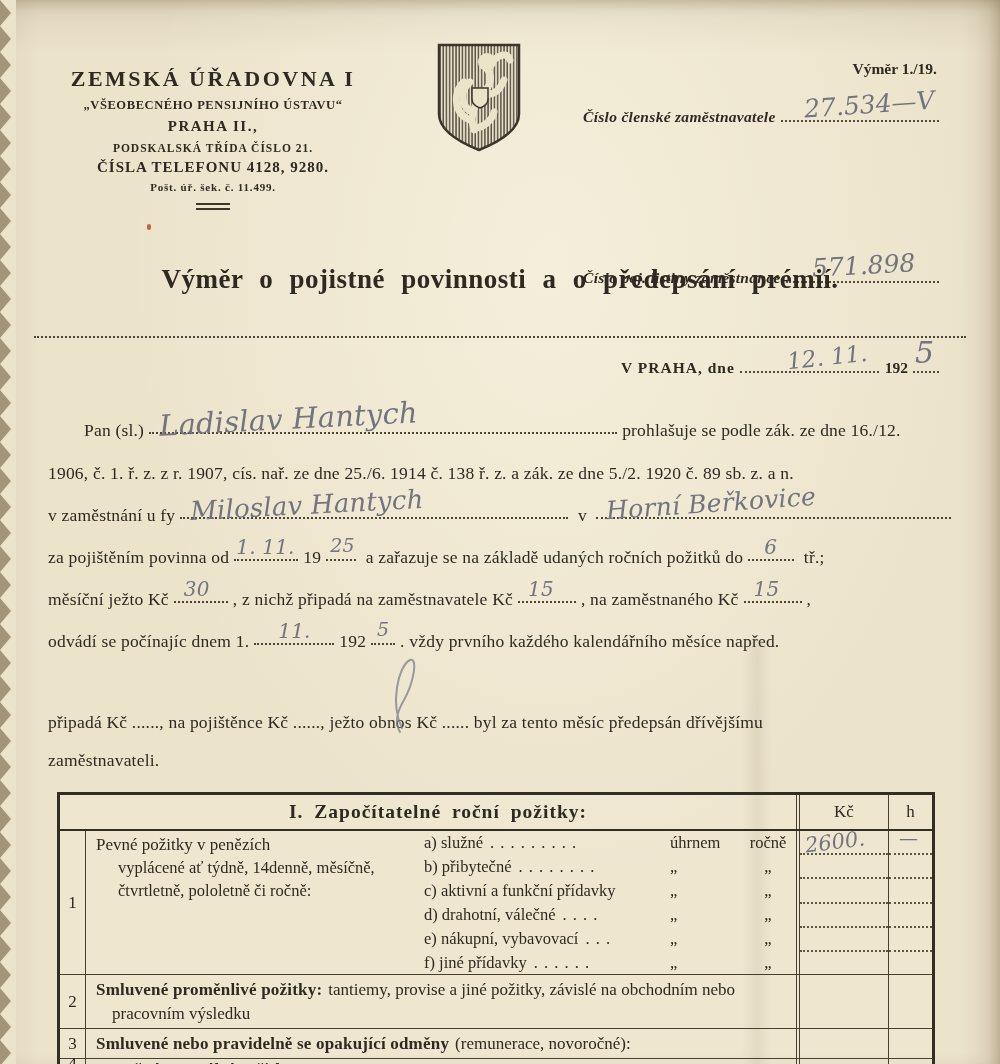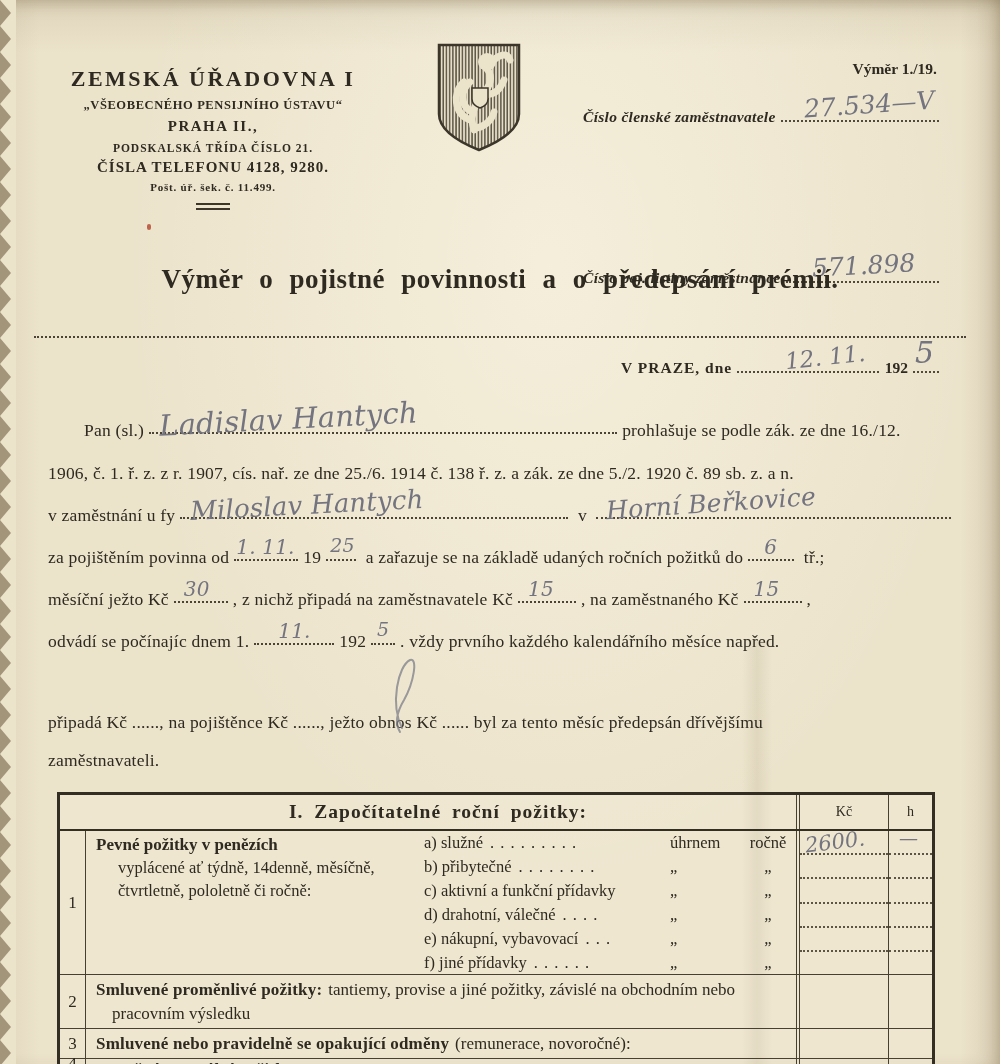--- a/index.html
+++ b/index.html
@@ -80,31 +80,31 @@
   .pencil-flourish { position:absolute; left:372px; top:652px; pointer-events:none; }
 
   
   .t { position:absolute; left:57px; top:792px; width:878px;
        border:3px solid #332e24; border-bottom:none; background:rgba(255,250,236,.15); }
   .t-head { display:flex; height:36px; border-bottom:2px solid #332e24; }
   .th-title { flex:1; display:flex; align-items:center; justify-content:center;
               font-size:19.5px; font-weight:bold; letter-spacing:1px; word-spacing:5px;padding-left:20px; }
   .col-kc { width:92px; border-left:4px double #473f30; }
   .col-h  { width:44px; border-left:1px solid #473f30; }
-  .t-head .col-kc, .t-head .col-h { display:flex; align-items:center; justify-content:center; font-size:14px; }
+  .t-head .col-kc, .t-head .col-h { display:flex; align-items:center; justify-content:center; font-size:17px; }
 
   .t-row { display:flex; border-bottom:1px solid #473f30; }
   .t-num { width:26px; border-right:1px solid #473f30; display:flex; align-items:center;
            justify-content:center; font-size:17px; }
   .t-main { flex:1; }
 
   .r1 { height:144px; }
   .r1main { display:flex; }
   .r1label { width:330px; padding:2px 4px 0 10px; font-size:16.5px; line-height:23px; }
-  .r1b { font-weight:bold; font-size:17px; }
+  .r1b { font-weight:normal; font-size:17px; }
   .r1r { padding-left:22px; text-indent:0; }
   .r1items { flex:1; padding:0 4px 0 8px; }
   .it { display:flex; height:24px; align-items:baseline; line-height:24px; font-size:16.5px; }
   .it-l { white-space:nowrap; }
   .it-d { flex:1; overflow:hidden; white-space:nowrap; padding-left:7px; letter-spacing:1px; }
   .it-c1 { width:74px; text-align:left; white-space:nowrap; }
   .it-c2 { width:48px; text-align:center; white-space:nowrap; }
   .subcol { display:flex; flex-direction:column; }
   .kv { flex:1; position:relative; border-bottom:2px dotted #5d5444; }
   .kv:last-child { border-bottom:none; }
@@ -174,21 +174,21 @@
         <i class="hw hw-emp">27.534—V</i>
       </span>
     </div>
     <div class="meta-row r2">
       <span class="m-label">Číslo poj. listiny zaměstnance</span>
       <span class="m-line">
         <i class="hw hw-ins">571.898</i>
       </span>
     </div>
     <div class="meta-row r3">
-      <span class="m-label up">V PRAZE, dne</span>
+      <span class="m-label up">V PRAHA, dne</span>
       <span class="m-line">
         <i class="hw hw-date">12. 11.</i>
       </span>
       <span class="m-year">192</span>
       <span class="m-line short">
         <i class="hw hw-yr">5</i>
       </span>
     </div>
   </div>
 

